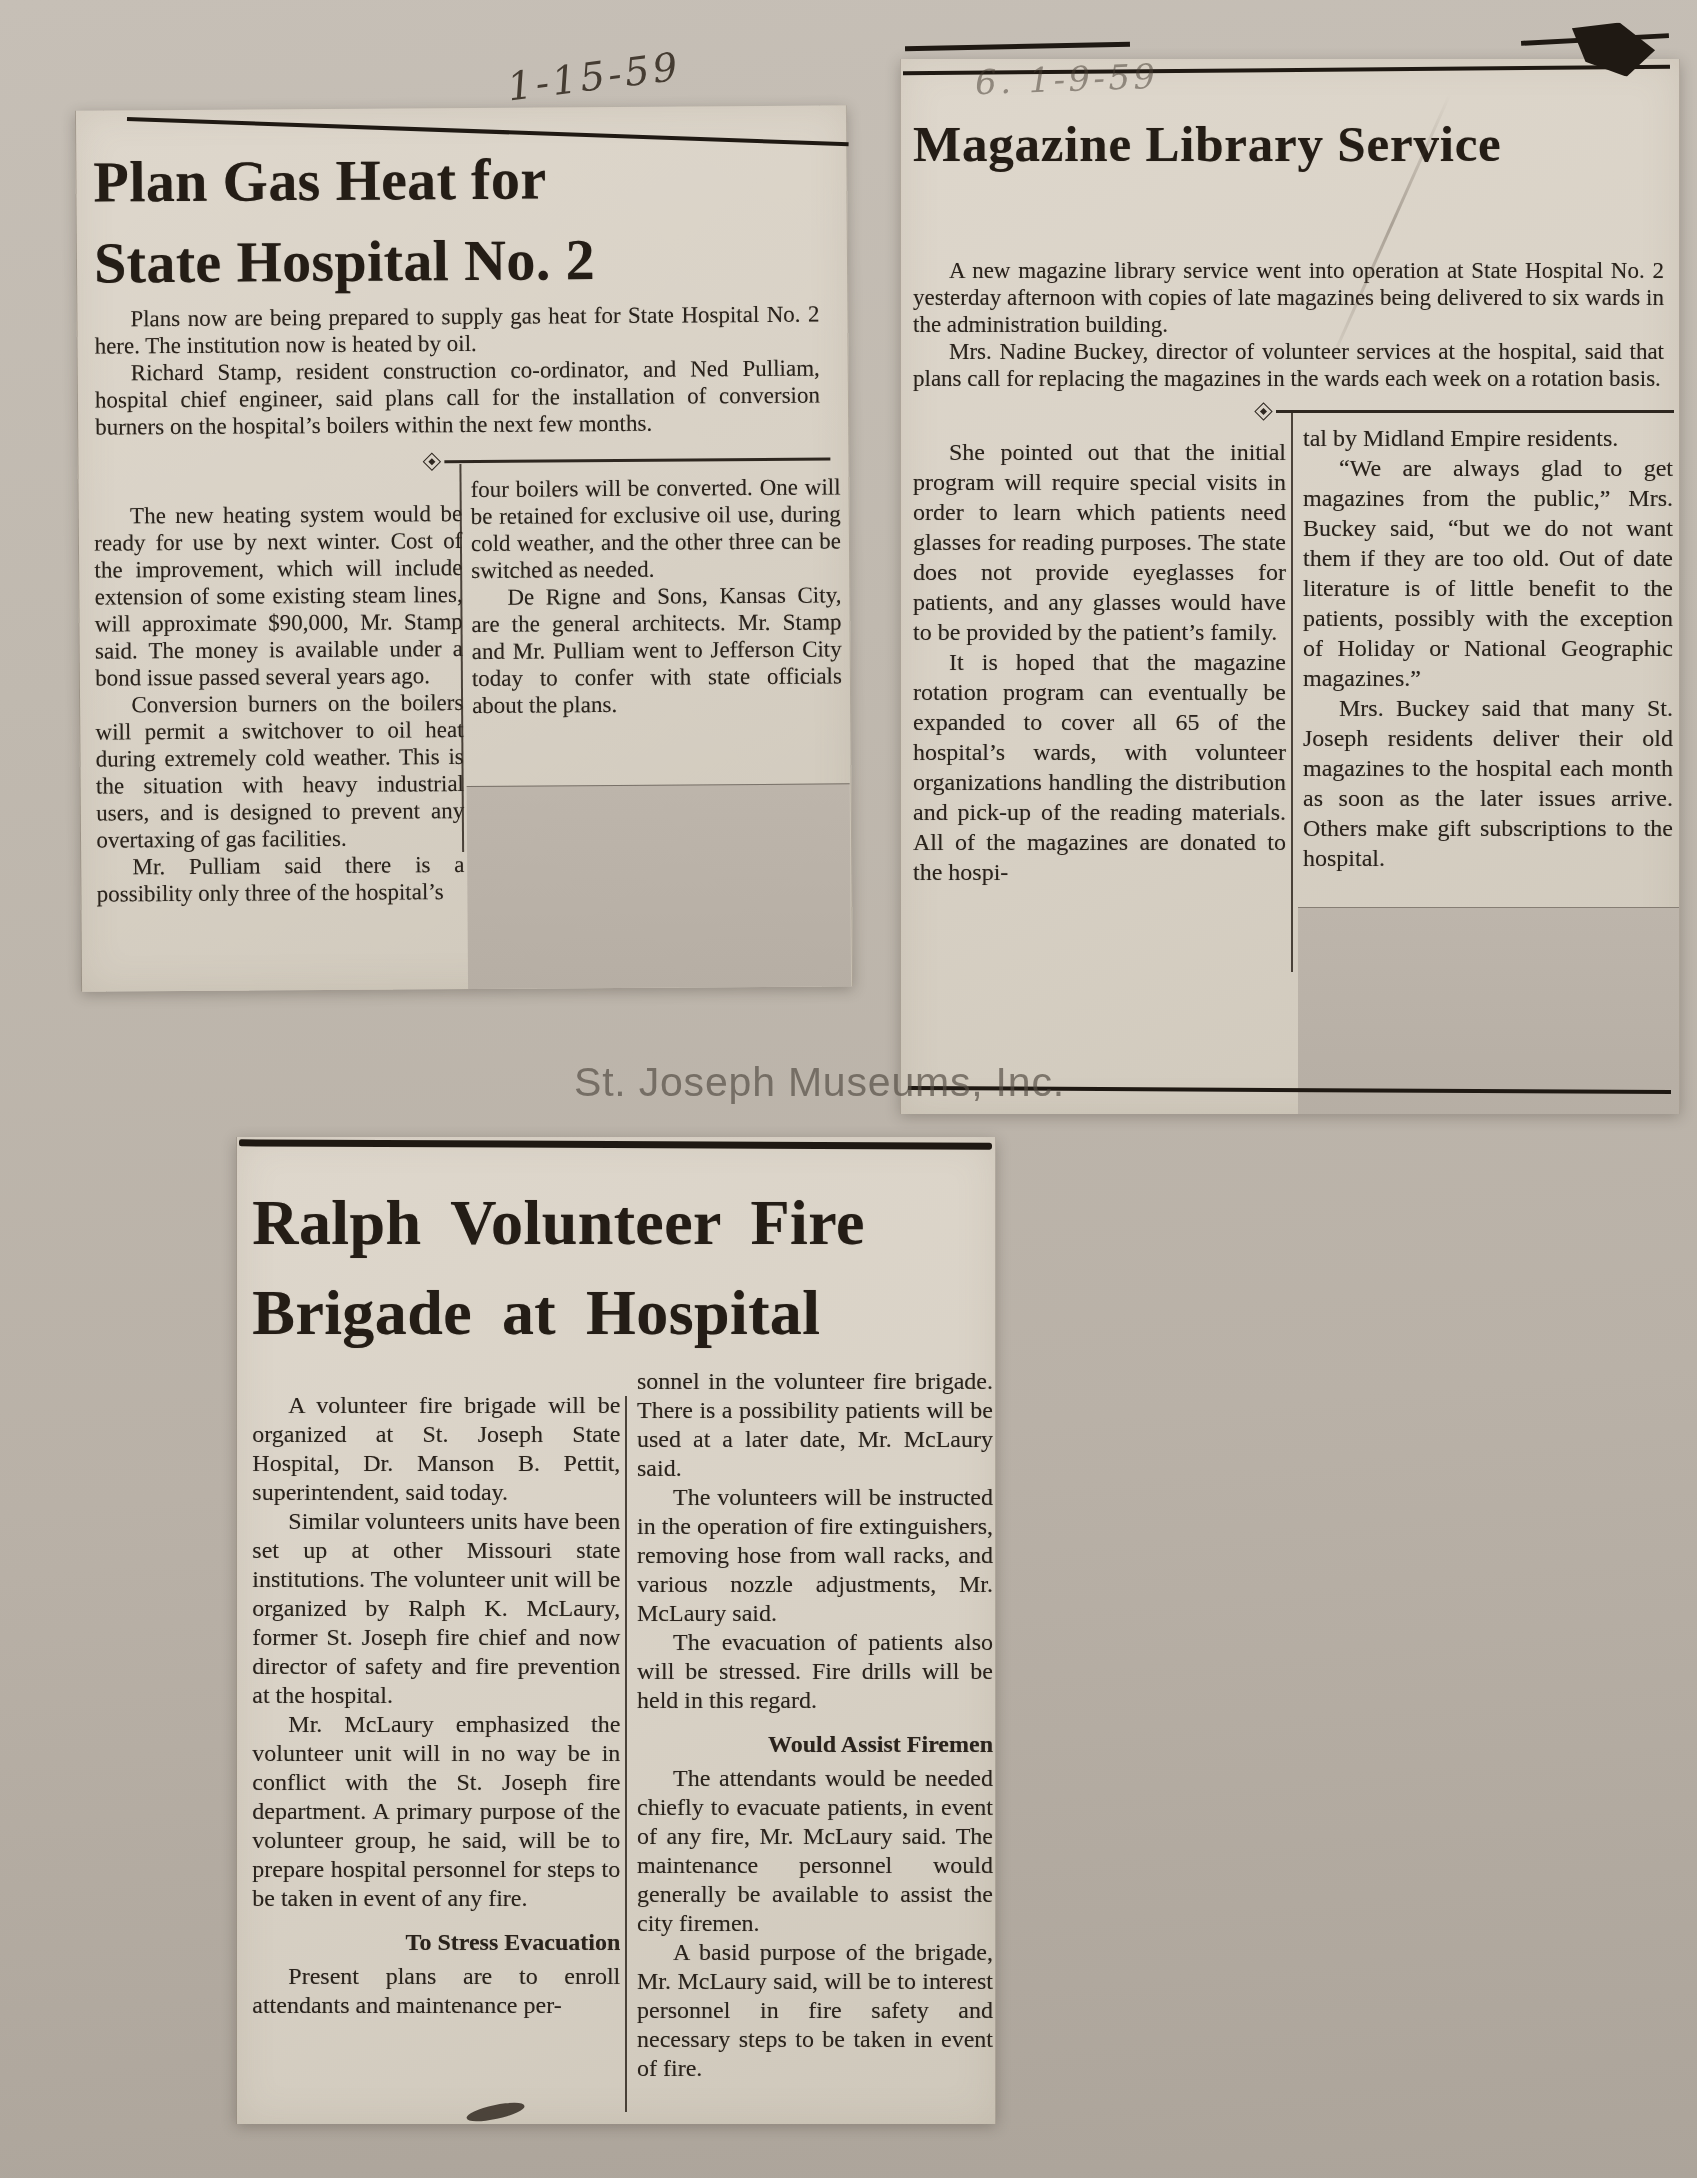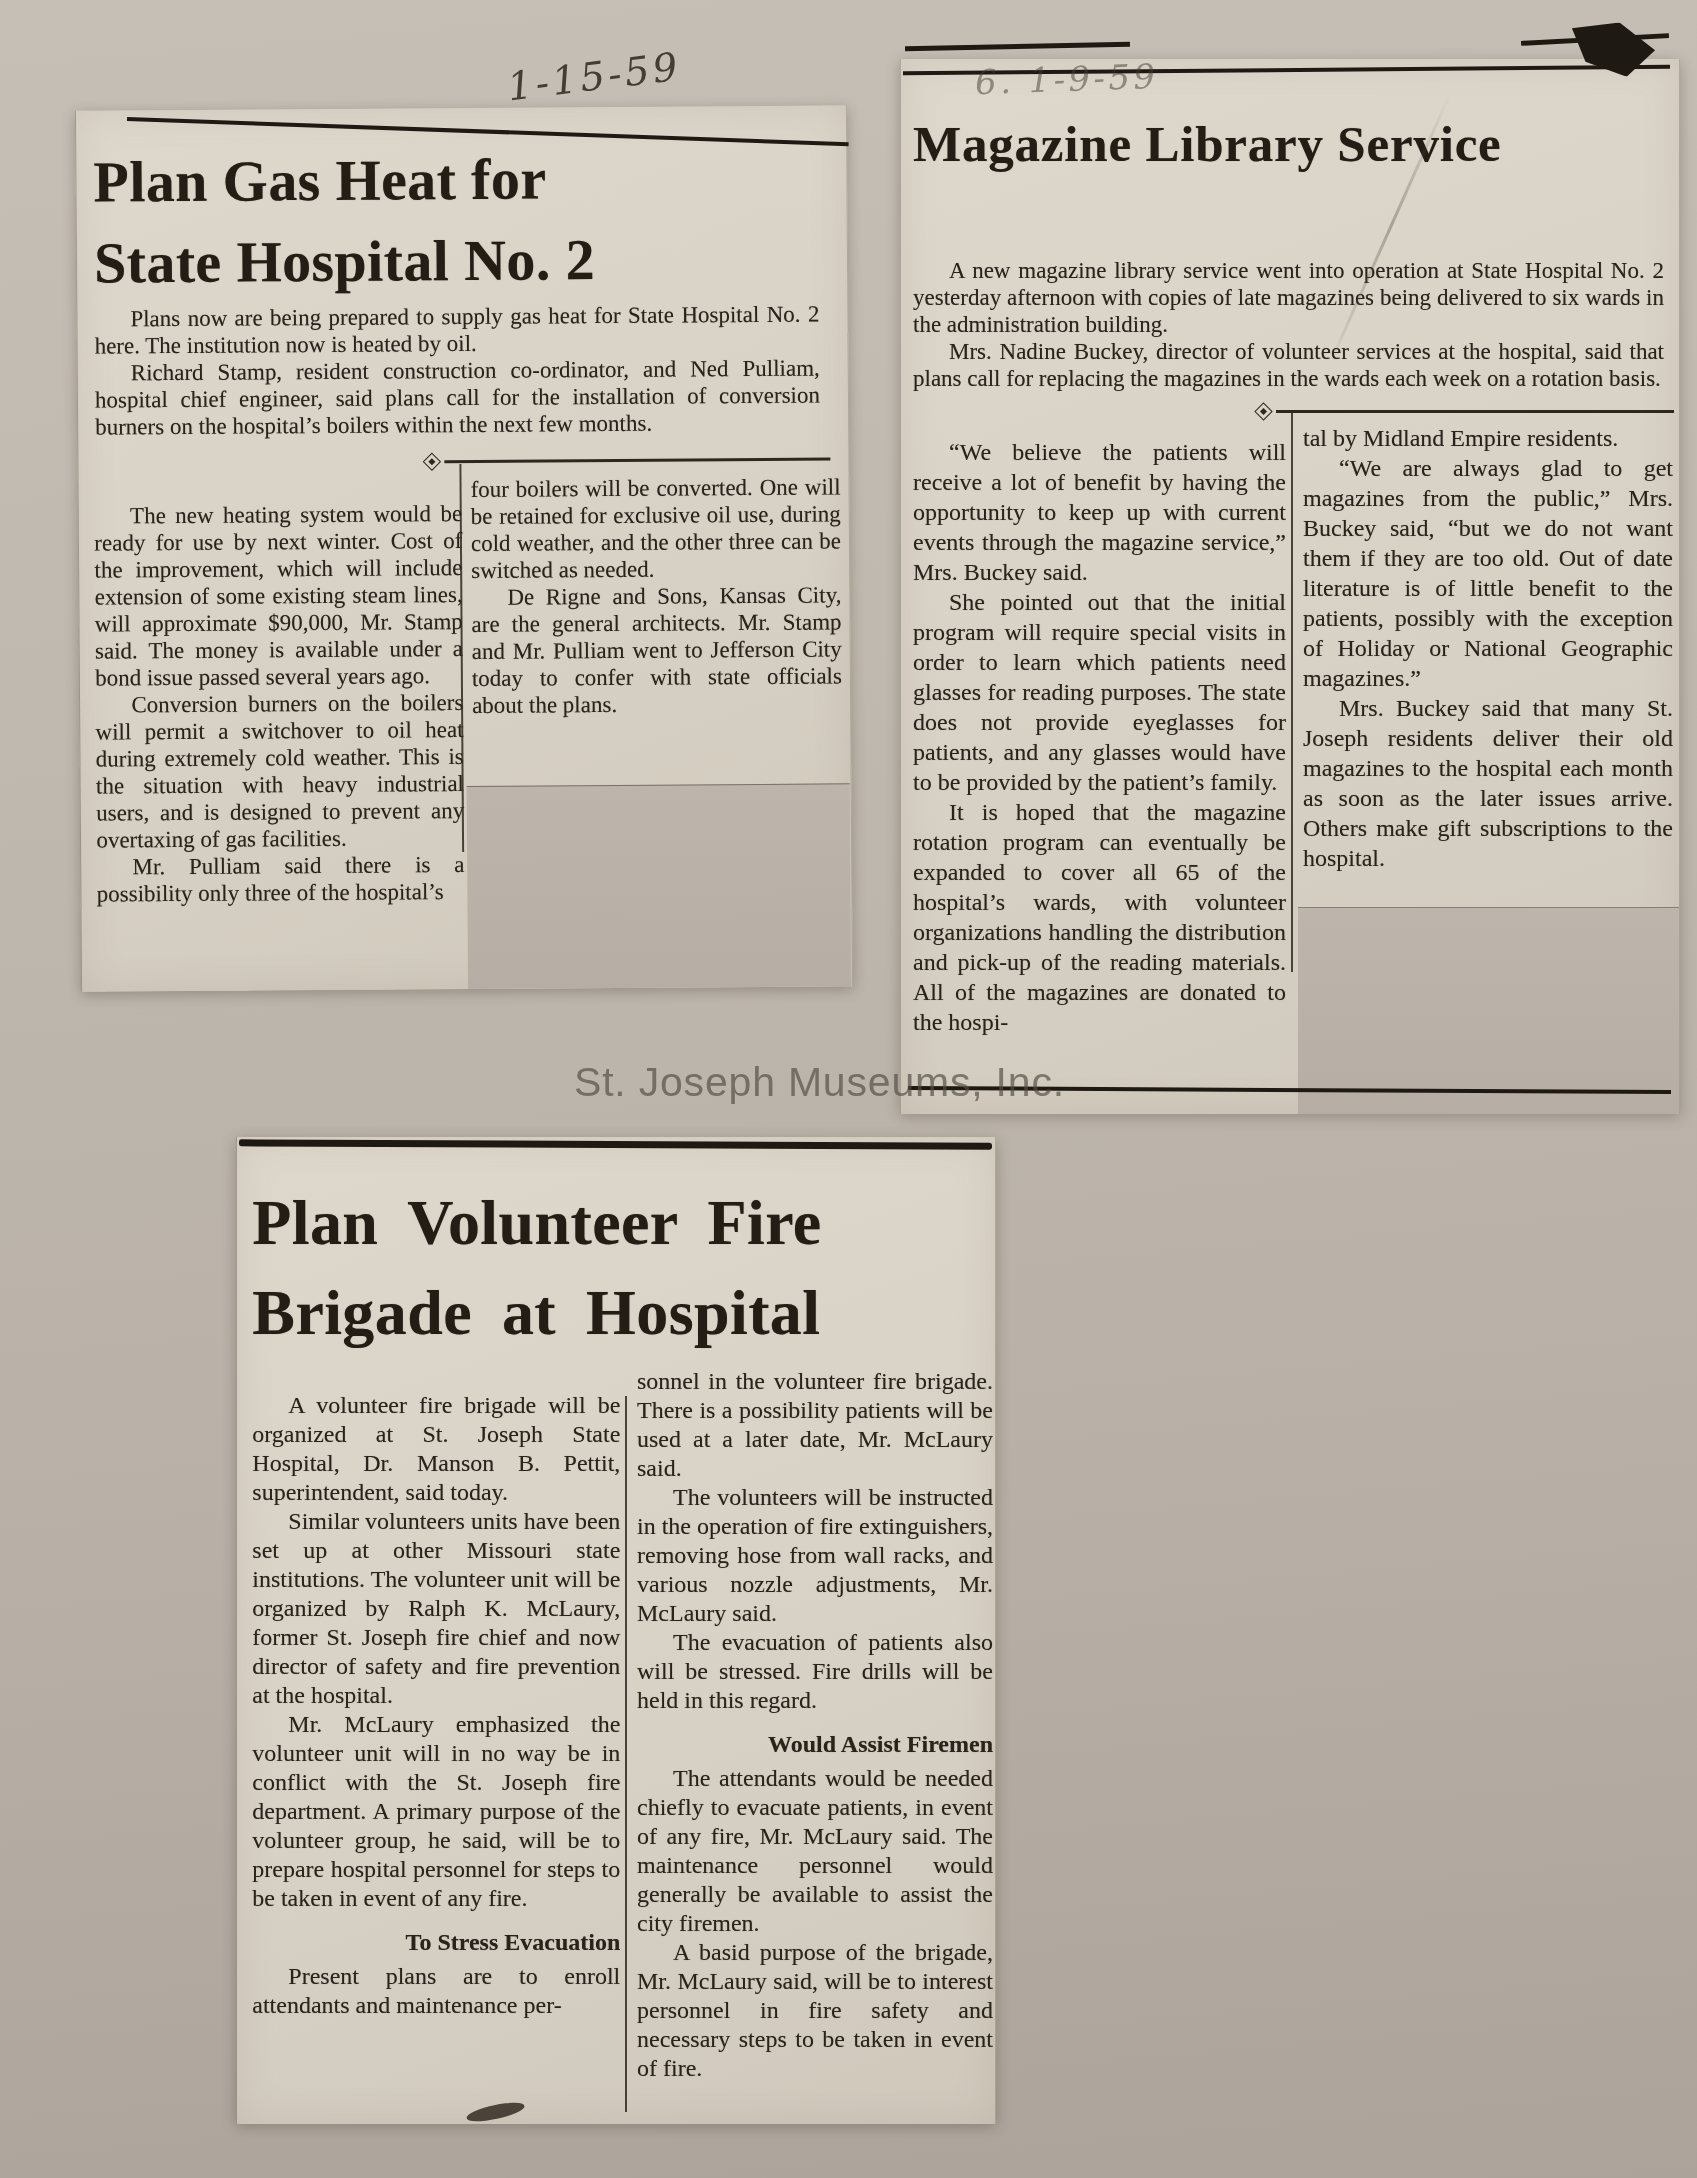--- a/index.html
+++ b/index.html
@@ -104,37 +104,36 @@
       <p>Mrs. Nadine Buckey, director of volunteer services at the hospital, said that plans call for replacing the magazines in the wards each week on a rotation basis.</p>
     </div>
 
     <div class="rule-row" style="left:356px;top:346px;width:417px;">
       <span class="diamond"></span>
       <span class="rule-line"></span>
     </div>
     <div class="divider" style="left:390px;top:354px;height:559px;"></div>
 
     <div class="news" style="left:12px;top:378px;width:373px;font-size:24px;line-height:30px;">
-      <p>“We believe the patients will receive a lot of benefit by having the opportunity to keep up with current events through the magazine service,” Mrs. Buckey said.</p>
       <p>She pointed out that the initial program will require special visits in order to learn which patients need glasses for reading purposes. The state does not provide eyeglasses for patients, and any glasses would have to be provided by the patient’s family.</p>
       <p>It is hoped that the magazine rotation program can eventually be expanded to cover all 65 of the hospital’s wards, with volunteer organizations handling the distribution and pick-up of the reading materials. All of the magazines are donated to the hospi-</p>
     </div>
     <div class="news" style="left:402px;top:364px;width:370px;font-size:24px;line-height:30px;">
       <p class="noindent">tal by Midland Empire residents.</p>
       <p>“We are always glad to get magazines from the public,” Mrs. Buckey said, “but we do not want them if they are too old. Out of date literature is of little benefit to the patients, possibly with the exception of Holiday or National Geographic magazines.”</p>
       <p>Mrs. Buckey said that many St. Joseph residents deliver their old magazines to the hospital each month as soon as the later issues arrive. Others make gift subscriptions to the hospital.</p>
     </div>
 
     <div class="patch" style="left:397px;top:848px;width:381px;height:208px;border-top:0.8px solid rgba(45,38,30,.35);"></div>
     <div class="torn" style="left:6.8px;top:1029px;width:763px;height:4.2px;transform:rotate(0.3deg);z-index:3;"></div>
   </div>
 
   <div class="clip clip-border-l clip-border-r" style="left:236px;top:1137px;width:758px;height:987px;">
     <div class="headline" style="left:15.3px;top:41px;width:727px;font-size:64px;line-height:90px;word-spacing:13.6px;">
-      <div>Plan Volunteer Fire</div>
+      <div>Ralph Volunteer Fire</div>
       <div>Brigade at Hospital</div>
     </div>
 
     <div class="divider" style="left:388px;top:259px;height:716px;"></div>
 
     <div class="news" style="left:15.3px;top:254px;width:368px;font-size:24px;line-height:29px;">
       <p>A volunteer fire brigade will be organized at St. Joseph State Hospital, Dr. Manson B. Pettit, superintendent, said today.</p>
       <p>Similar volunteers units have been set up at other Missouri state institutions. The volunteer unit will be organized by Ralph K. McLaury, former St. Joseph fire chief and now director of safety and fire prevention at the hospital.</p>
       <p>Mr. McLaury emphasized the volunteer unit will in no way be in conflict with the St. Joseph fire department. A primary purpose of the volunteer group, he said, will be to prepare hospital personnel for steps to be taken in event of any fire.</p>
       <p class="subhead">To Stress Evacuation</p>

